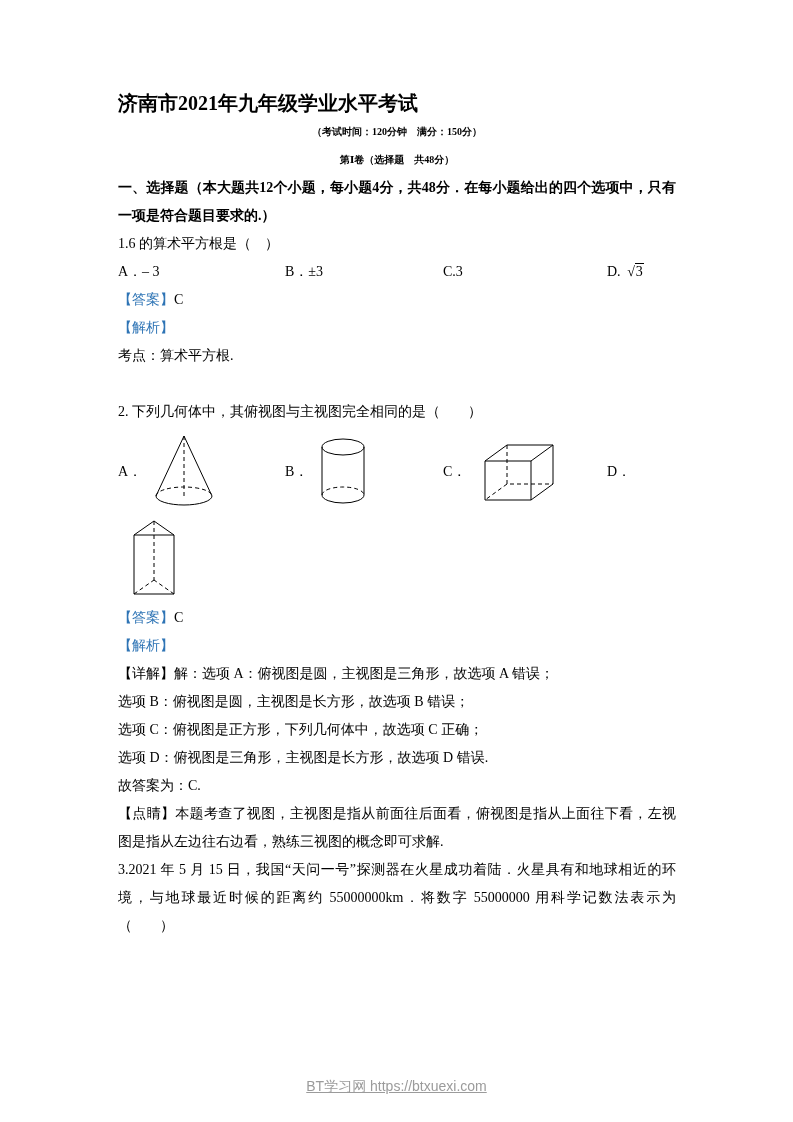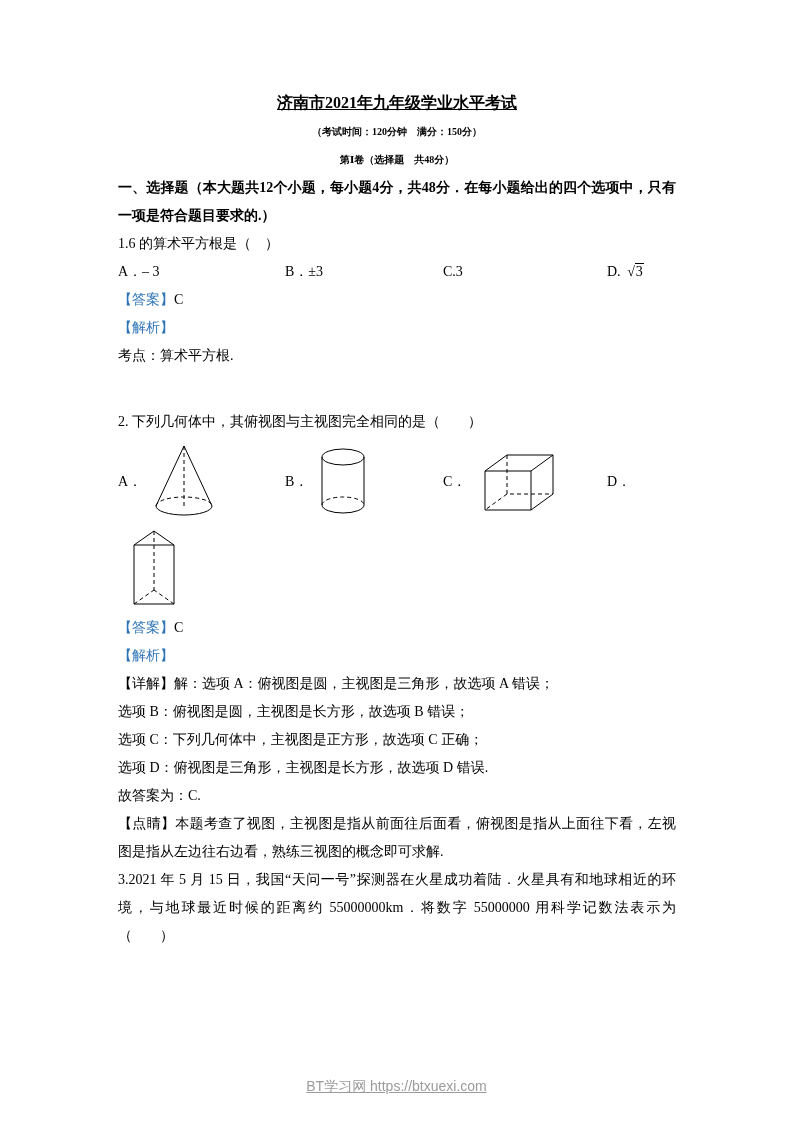--- a/index.html
+++ b/index.html
@@ -6,33 +6,33 @@
   html,body { background:#ffffff; }
   body {
     width:793px; height:1122px;
     position:relative; overflow:hidden;
     font-family:"Liberation Serif","DejaVu Serif",serif;
     font-size:14px; color:#000;
   }
   .page { position:absolute; inset:0; padding:88px 117px 0 118px; }
   p { line-height:28px; text-align:justify; }
   .bold { font-weight:bold; }
-  .title { font-size:16px; line-height:30px; text-align:center; font-weight:bold;text-decoration:underline; }
+  .title { font-size:20px; line-height:30px; text-align:left; font-weight:bold; }
   .sub { font-size:10px; line-height:28px; text-align:center; font-weight:bold; }
   .blue { color:var(--accent-blue,#2E74B5); }
   .optrow { position:relative; height:28px; line-height:28px; }
   .opt { position:absolute; top:0; white-space:nowrap; }
   .pos-a { left:0; } .pos-b { left:167px; } .pos-c { left:325px; } .pos-d { left:489px; }
   .sqrt { display:inline-block; margin-left:3px; }
   .sqrt .radicand { border-top:1px solid #000; padding:0 1px; }
   .figrow { position:relative; height:88px; margin-top:2px; }
   .figgroup { position:absolute; top:0; height:88px; display:flex; align-items:center; gap:9px; }
   .figlabel { line-height:28px; }
   .prismwrap { height:88px; padding-left:8px; display:flex; align-items:flex-start; }
-  .gapbefore { margin-top:38px; }
+  .gapbefore { margin-top:28px; }
   svg { display:block; }
   .footer {
     position:absolute; left:0; right:0; bottom:26px;
     text-align:center; color:var(--footer-gray,#9b9b9b);
     font-size:14px; font-family:"Liberation Sans","DejaVu Sans",sans-serif;text-decoration:underline;
   }
 </style>
 </head>
 <body>
 
@@ -96,21 +96,21 @@
       <path d="M8,19 L28,5 L48,19 Z" stroke="#000" fill="none" stroke-width="1"></path>
       <path d="M8,19 V78 M48,19 V78 M8,78 H48" stroke="#000" fill="none" stroke-width="1"></path>
       <path d="M28,5 V64 M8,78 L28,64 M48,78 L28,64" stroke="#000" fill="none" stroke-width="1" stroke-dasharray="4 3"></path>
     </svg>
   </div>
 
   <p><span class="blue">【答案】</span><span>C</span></p>
   <p><span class="blue">【解析】</span></p>
   <p>【详解】解：选项 A：俯视图是圆，主视图是三角形，故选项 A 错误；</p>
   <p>选项 B：俯视图是圆，主视图是长方形，故选项 B 错误；</p>
-  <p>选项 C：下列几何体中，主视图是正方形，故选项 C 正确；</p>
+  <p>选项 C：俯视图是正方形，下列几何体中，故选项 C 正确；</p>
   <p>选项 D：俯视图是三角形，主视图是长方形，故选项 D 错误.</p>
   <p>故答案为：C.</p>
   <p>【点睛】本题考查了视图，主视图是指从前面往后面看，俯视图是指从上面往下看，左视图是指从左边往右边看，熟练三视图的概念即可求解.</p>
 
   <p>3.2021 年 5 月 15 日，我国“天问一号”探测器在火星成功着陆．火星具有和地球相近的环境，与地球最近时候的距离约 55000000km．将数字 55000000 用科学记数法表示为（　　）</p>
 
   <div class="footer">BT学习网 https://btxuexi.com</div>
 </div>
 
 </body></html>

